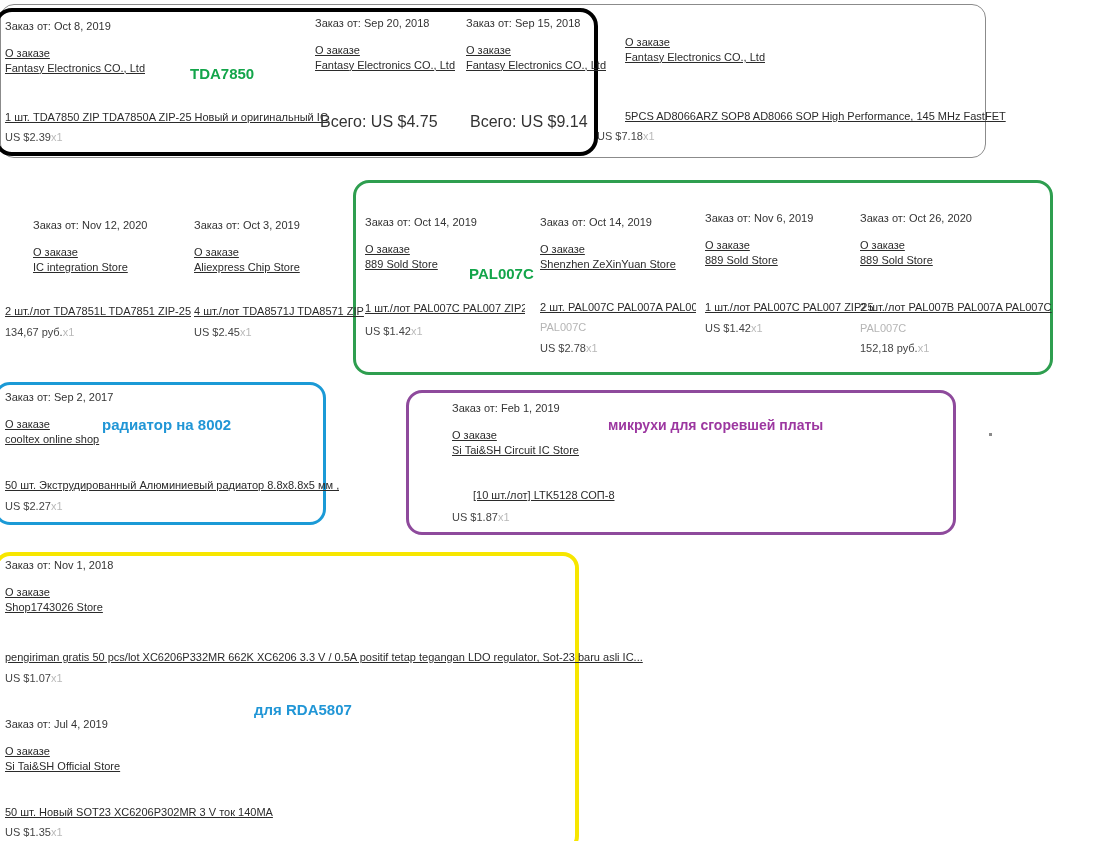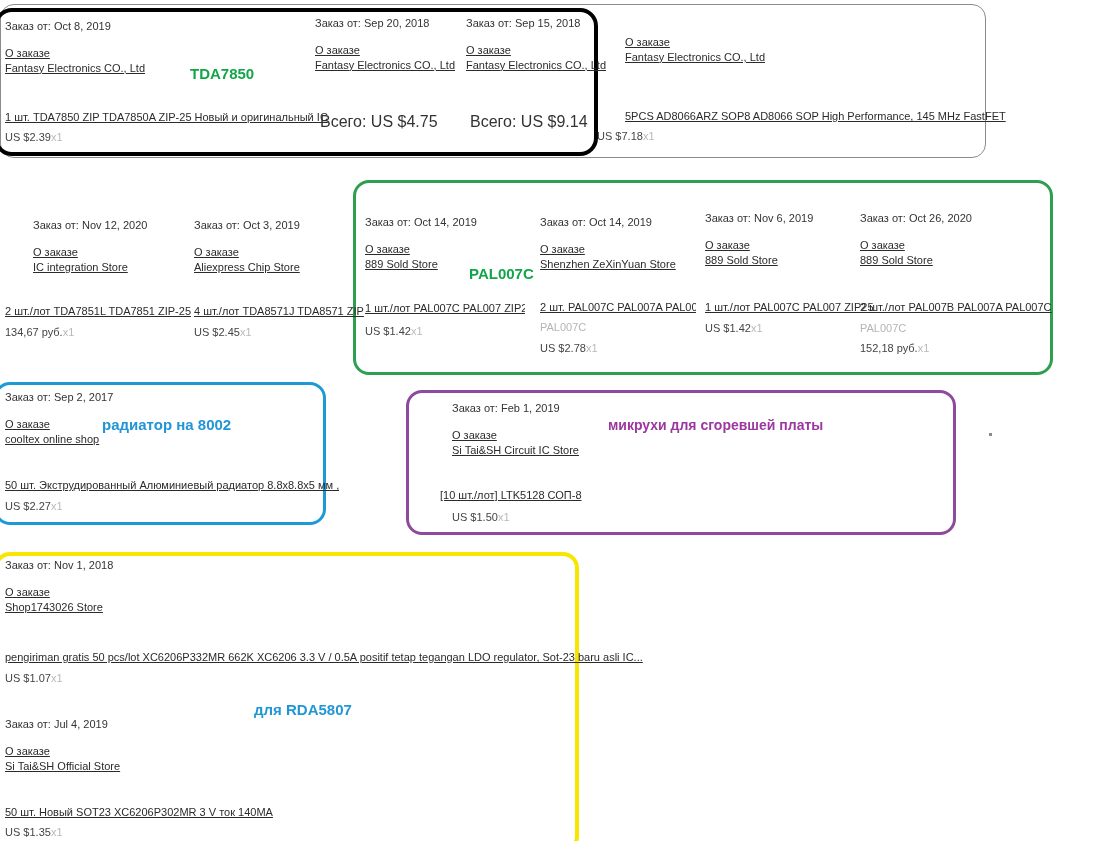--- a/index.html
+++ b/index.html
@@ -248,23 +248,23 @@
   </div>
   <div class="caption cap-cyan" style="left:102px; top:416px;">радиатор на 8002</div>
 
   <div class="cell" style="left:452px; top:401px; width:200px;">
     <div class="order-date"><span>Заказ от:</span> <span>Feb 1, 2019</span></div>
     <div class="about-block">
       <a class="about-link">О заказе</a>
       <a class="store-link">Si Tai&amp;SH Circuit IC Store</a>
     </div>
   </div>
-  <a class="prod-link" style="left:440px; top:489px;">[10 шт./лот] LTK5128 СОП-8</a>
+  <a class="prod-link" style="left:473px; top:489px;">[10 шт./лот] LTK5128 СОП-8</a>
   <div class="price" style="left:452px; top:511px;">
-    <span>US $1.50</span><span class="qty">x1</span>
+    <span>US $1.87</span><span class="qty">x1</span>
   </div>
   <div class="caption cap-purple" style="left:608px; top:417px;">микрухи для сгоревшей платы</div>
 
   <div class="cell" style="left:5px; top:558px; width:220px;">
     <div class="order-date"><span>Заказ от:</span> <span>Nov 1, 2018</span></div>
     <div class="about-block">
       <a class="about-link">О заказе</a>
       <a class="store-link">Shop1743026 Store</a>
     </div>
   </div>

